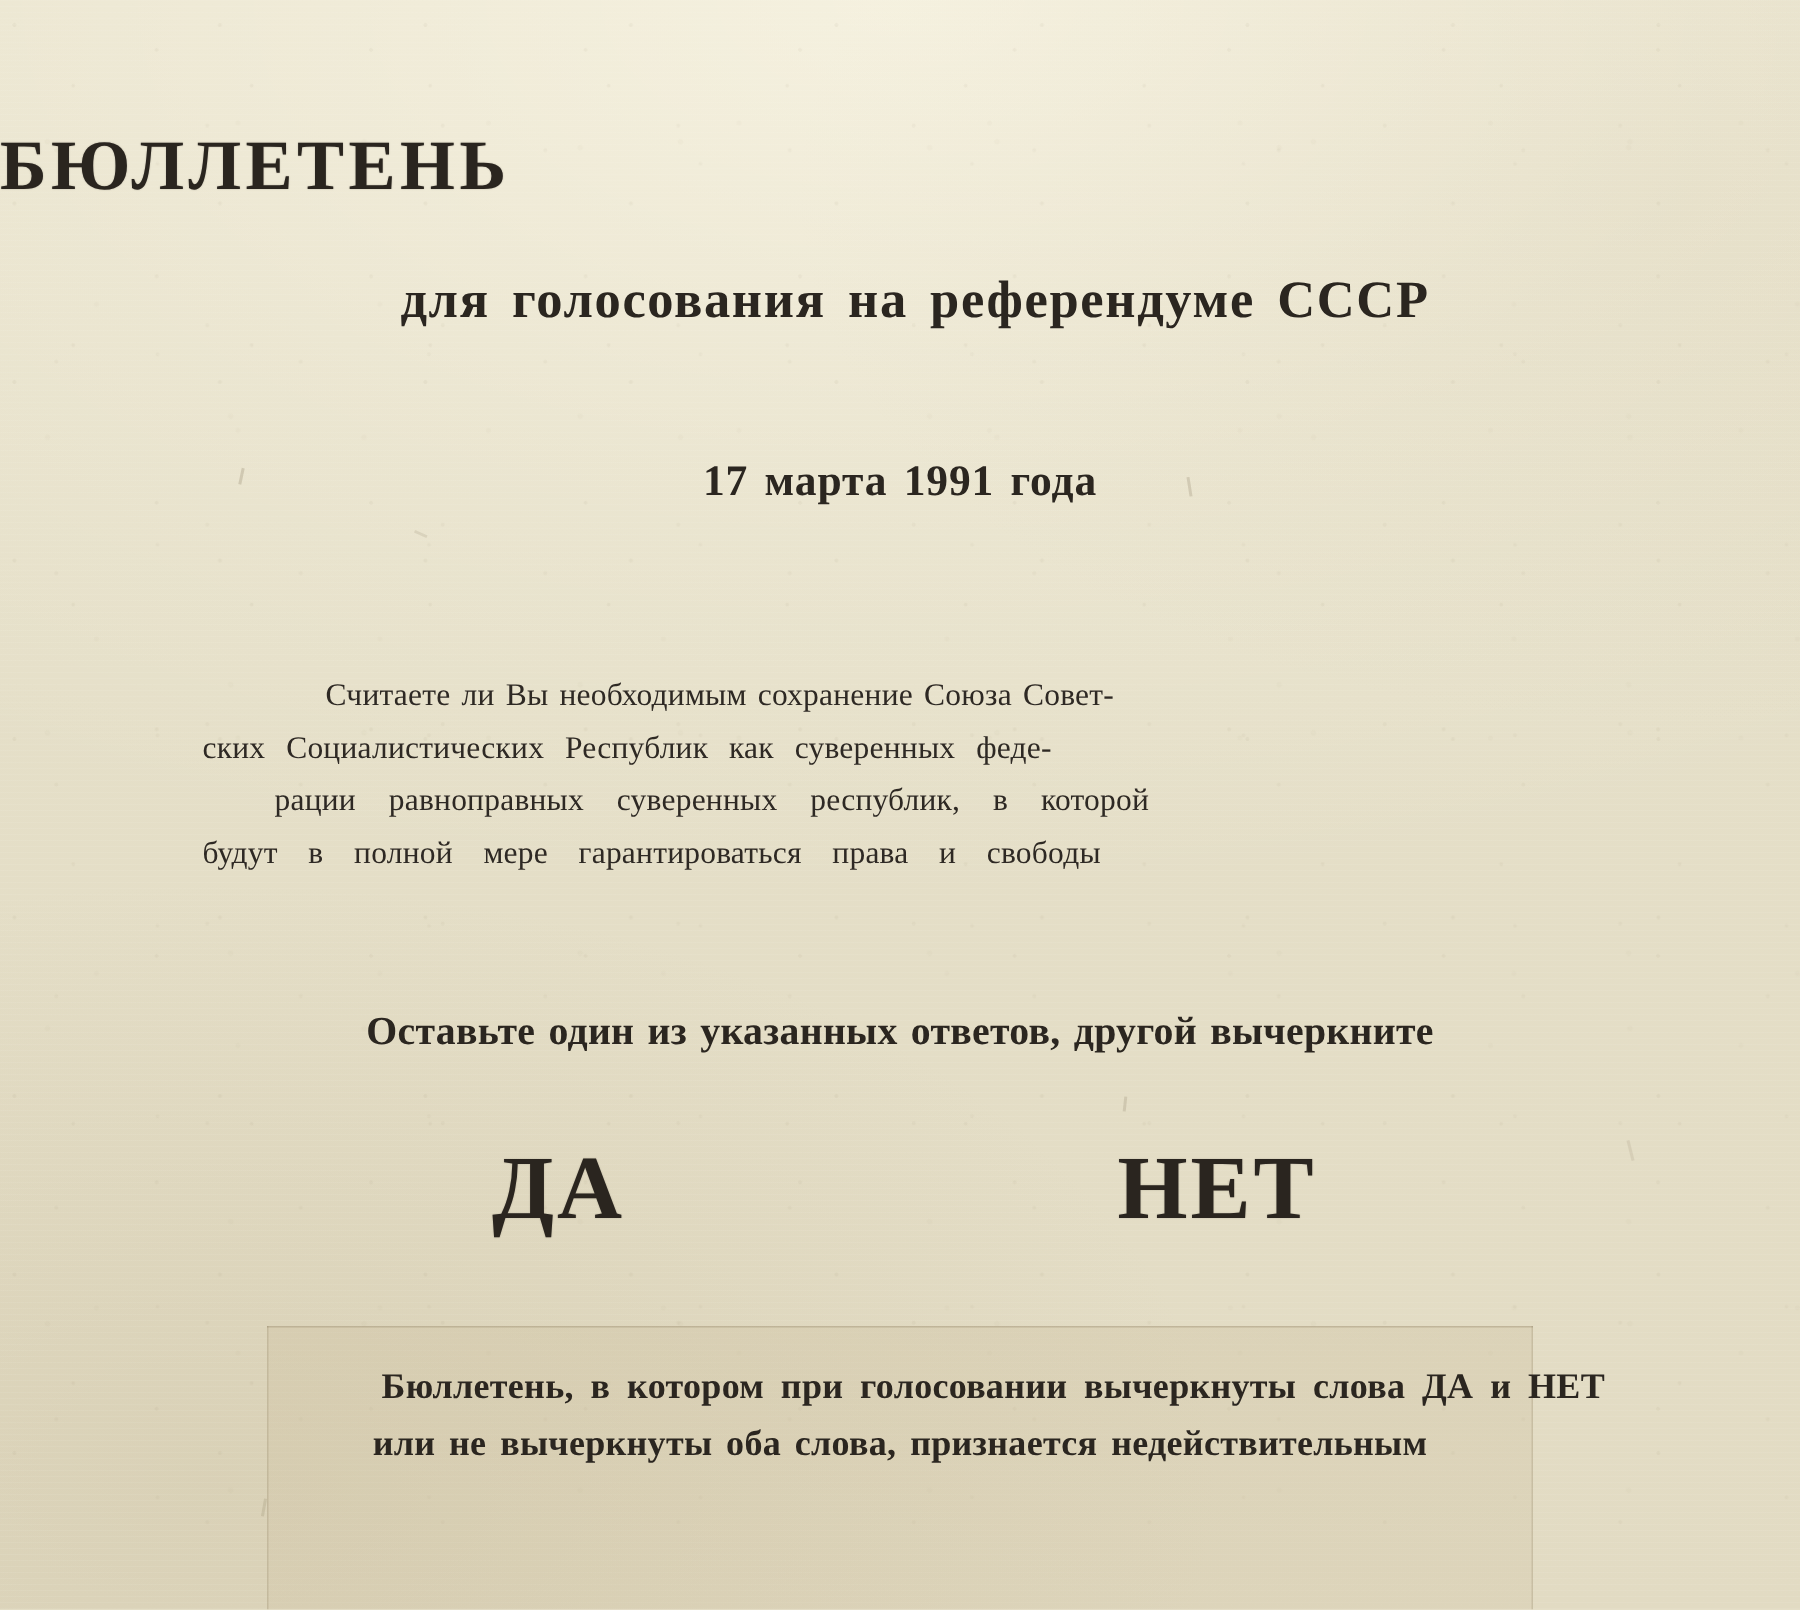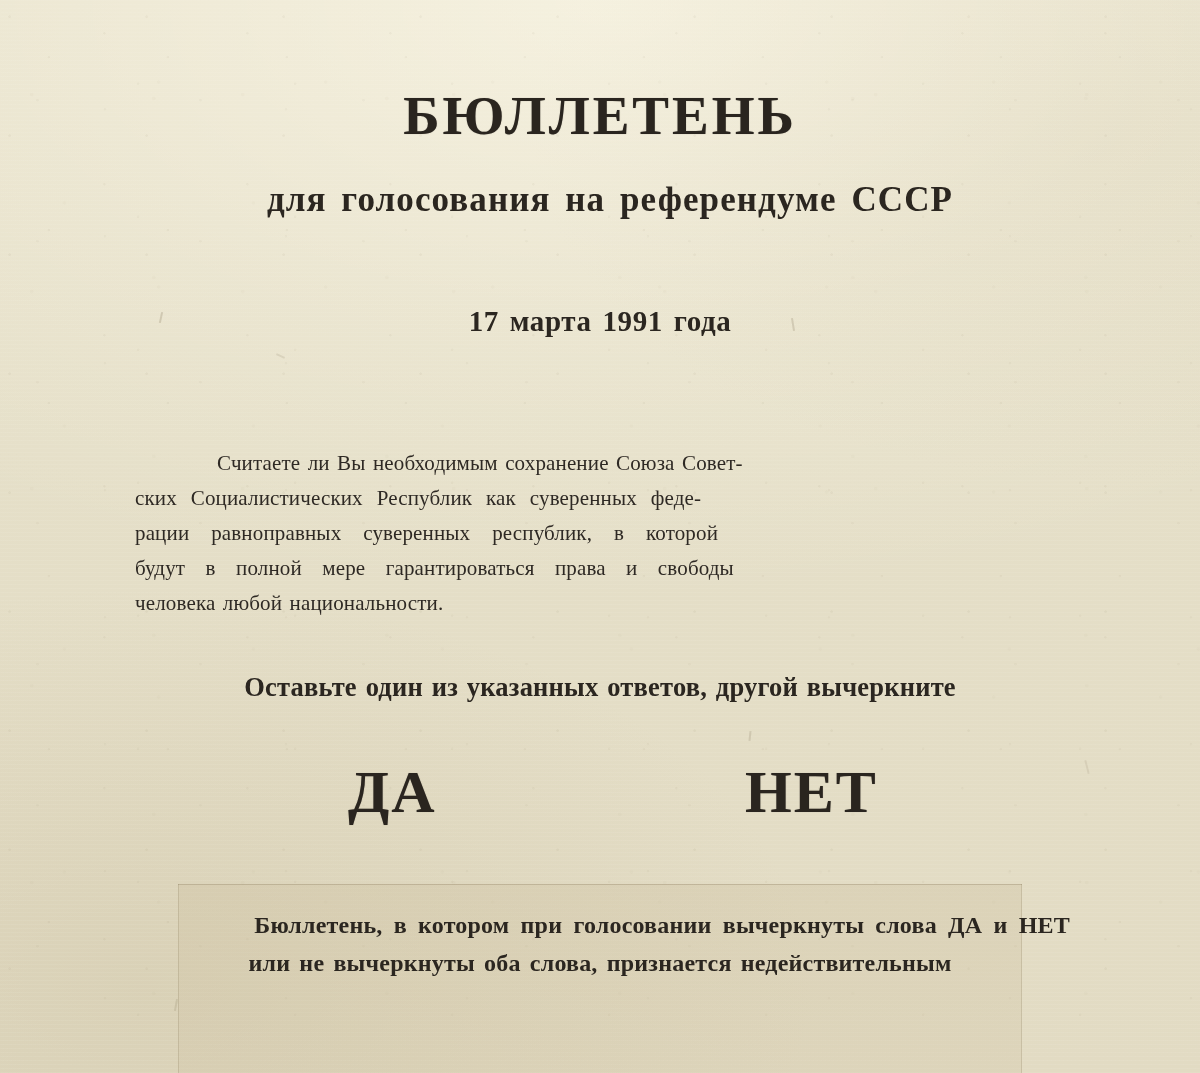--- a/index.html
+++ b/index.html
@@ -109,22 +109,22 @@
     position: absolute;
     inset: 0;
     z-index: 3;
   }
 
   .title {
     position: absolute;
     left: 0;
     right: 0;
     top: 88px;
-    text-align: center;
-    font-size: 55px;
+    text-align: left;
+    font-size: 47px;
     font-weight: 700;
     letter-spacing: 3px;
     line-height: 1;
     color: #2a251f;
     text-shadow: 0 0 1px rgba(42,37,31,0.35);
   }
 
   .subtitle {
     position: absolute;
     left: 0;
@@ -165,21 +165,21 @@
     font-weight: 400;
   }
   .question .q-line {
     display: block;
     white-space: nowrap;
     position: relative;
   }
   
   .question .q-line.l1 { text-indent: 82px; word-spacing: 2.0px; letter-spacing: 0.15px; }
   .question .q-line.l2 { word-spacing: 8.5px;  letter-spacing: 0.15px; }
-  .question .q-line.l3 { word-spacing: 16.5px; letter-spacing: 0.15px; }
+  .question .q-line.l3 { word-spacing: 16.5px; letter-spacing: 0.15px; margin-left: 48px; }
   .question .q-line.l4 { word-spacing: 15.0px; letter-spacing: 0.15px; }
   .question .q-line.l5 { word-spacing: 2.0px;  letter-spacing: 0.15px; }
 
   .instruction {
     position: absolute;
     left: 0;
     right: 0;
     top: 672px;
     text-align: center;
     font-size: 26.5px;
@@ -199,21 +199,21 @@
   .answer {
     position: absolute;
     top: 0;
     font-size: 60px;
     font-weight: 700;
     letter-spacing: 2px;
     line-height: 1;
     color: #2a251f;
     text-shadow: 0 0 1px rgba(42,37,31,0.30);
   }
-  .answer.yes { left: 48px; text-align: center; }
+  .answer.yes { left: 28px; text-align: center; }
   .answer.no  { left: 445px; }
 
   .footer {
     position: absolute;
     left: 130px;
     top: 906px;
     width: 940px;
     text-align: center;
     font-size: 24px;
     font-weight: 700;
@@ -247,21 +247,20 @@
 
   <div class="subtitle">для голосования на референдуме СССР</div>
 
   <div class="date">17 марта 1991 года</div>
 
   <div class="question">
     <span class="q-line l1">Считаете ли Вы необходимым сохранение Союза Совет-</span>
     <span class="q-line l2">ских Социалистических Республик как суверенных феде-</span>
     <span class="q-line l3">рации равноправных суверенных республик, в которой</span>
     <span class="q-line l4">будут в полной мере гарантироваться права и свободы</span>
-    <span class="q-line l5">человека любой национальности.</span>
   </div>
 
   <div class="instruction">Оставьте один из указанных ответов, другой вычеркните</div>
 
   <div class="answers">
     <div class="answer yes">ДА</div>
     <div class="answer no">НЕТ</div>
   </div>
 
   <div class="footer">

